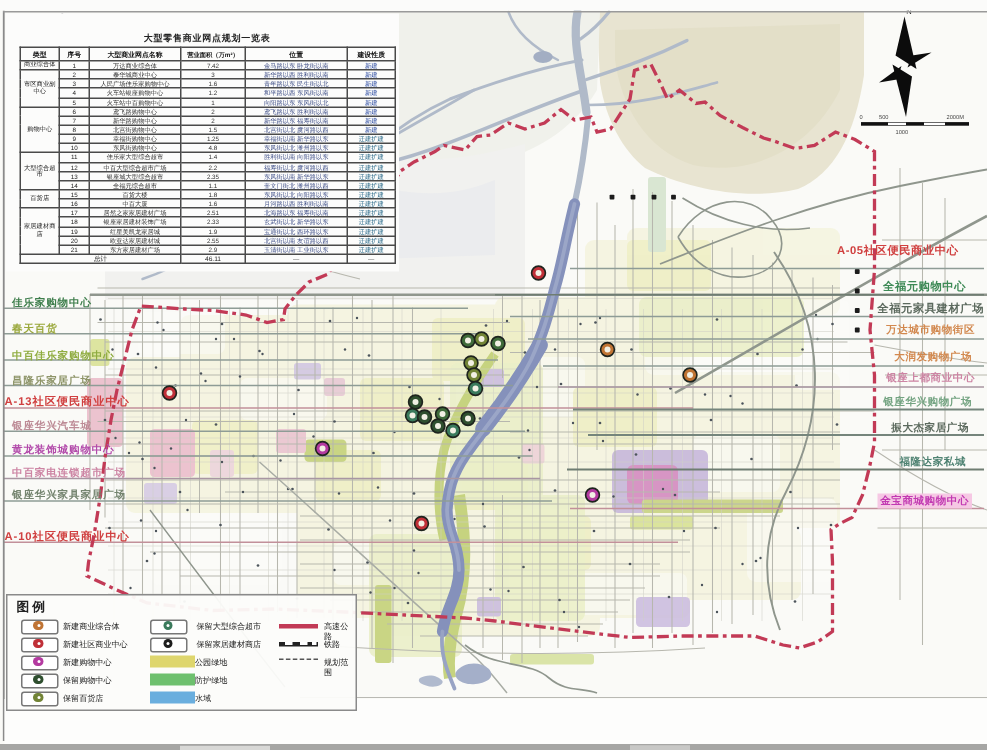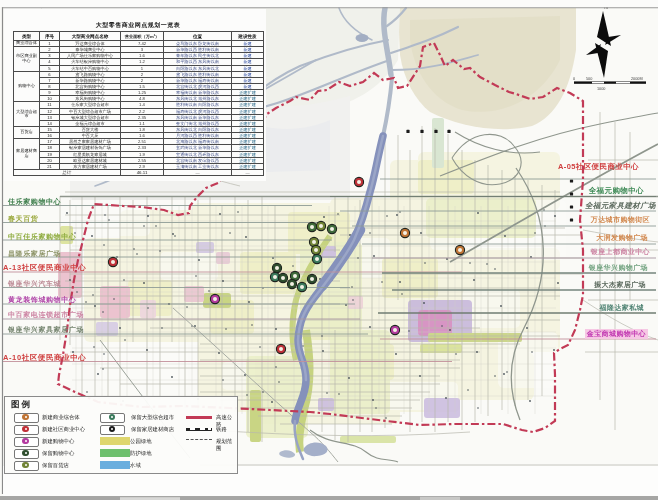--- a/index.html
+++ b/index.html
@@ -766,21 +766,21 @@
 <div class="lbl" style="left:8px;top:248.5px;font-size:7px;color:#8d9468;letter-spacing:0.6px;">昌隆乐家居广场</div>
 <div class="lbl" style="left:3px;top:263px;font-size:7.5px;color:#d04040;letter-spacing:0.6px;">A-13社区便民商业中心</div>
 <div class="lbl" style="left:8px;top:279px;font-size:7px;color:#bd8b96;letter-spacing:0.6px;">银座华兴汽车城</div>
 <div class="lbl" style="left:8px;top:295px;font-size:7px;color:#b24aaa;letter-spacing:0.6px;">黄龙装饰城购物中心</div>
 <div class="lbl" style="left:8px;top:310px;font-size:7px;color:#cd85a4;letter-spacing:0.6px;">中百家电连锁超市广场</div>
 <div class="lbl" style="left:8px;top:325px;font-size:7px;color:#74846f;letter-spacing:0.6px;">银座华兴家具家居广场</div>
 <div class="lbl" style="left:3px;top:352.5px;font-size:7.5px;color:#d04040;letter-spacing:0.6px;">A-10社区便民商业中心</div>
 
 <div class="lbl" style="right:19px;top:162px;font-size:7.5px;color:#d04040;letter-spacing:0.4px;">A-05社区便民商业中心</div>
 <div class="lbl" style="right:14px;top:186px;font-size:7.5px;color:#3e8a56;letter-spacing:0.4px;">全福元购物中心</div>
-<div class="lbl" style="right:2px;top:200.5px;font-size:7.5px;color:#5c6a5e;letter-spacing:0.4px;font-style:italic;">全福元家具建材广场</div>
+<div class="lbl" style="right:2px;top:200.5px;font-size:7.5px;color:#5c6a5e;letter-spacing:0.4px;">全福元家具建材广场</div>
 <div class="lbl" style="right:8px;top:215px;font-size:7px;color:#d2884e;letter-spacing:0.4px;">万达城市购物街区</div>
 <div class="lbl" style="right:10px;top:233px;font-size:7px;color:#d2884e;letter-spacing:0.4px;">大润发购物广场</div>
 <div class="lbl" style="right:8px;top:247px;font-size:7px;color:#cd85a4;letter-spacing:0.4px;">银座上都商业中心</div>
 <div class="lbl" style="right:10px;top:262.5px;font-size:7px;color:#74a482;letter-spacing:0.4px;">银座华兴购物广场</div>
 <div class="lbl" style="right:12px;top:280px;font-size:7px;color:#5c6a5e;letter-spacing:0.4px;">振大杰家居广场</div>
 <div class="lbl" style="right:14px;top:302.5px;font-size:7px;color:#4e8272;letter-spacing:0.4px;">福隆达家私城</div>
 <div class="lbl" style="right:10px;top:329px;font-size:7px;color:#c23ab2;letter-spacing:0.4px;background:#f6c8e4;padding:0 2px;">金宝商城购物中心</div>
 
 <div class="abs" style="left:4px;top:396px;width:232px;height:76px;border:0.8px solid #8a8a8a;background:rgba(252,252,250,0.95);">
 <div style="position:absolute;left:6px;top:2px;font-size:8.5px;font-weight:bold;color:#222;letter-spacing:2px;">图例</div>

